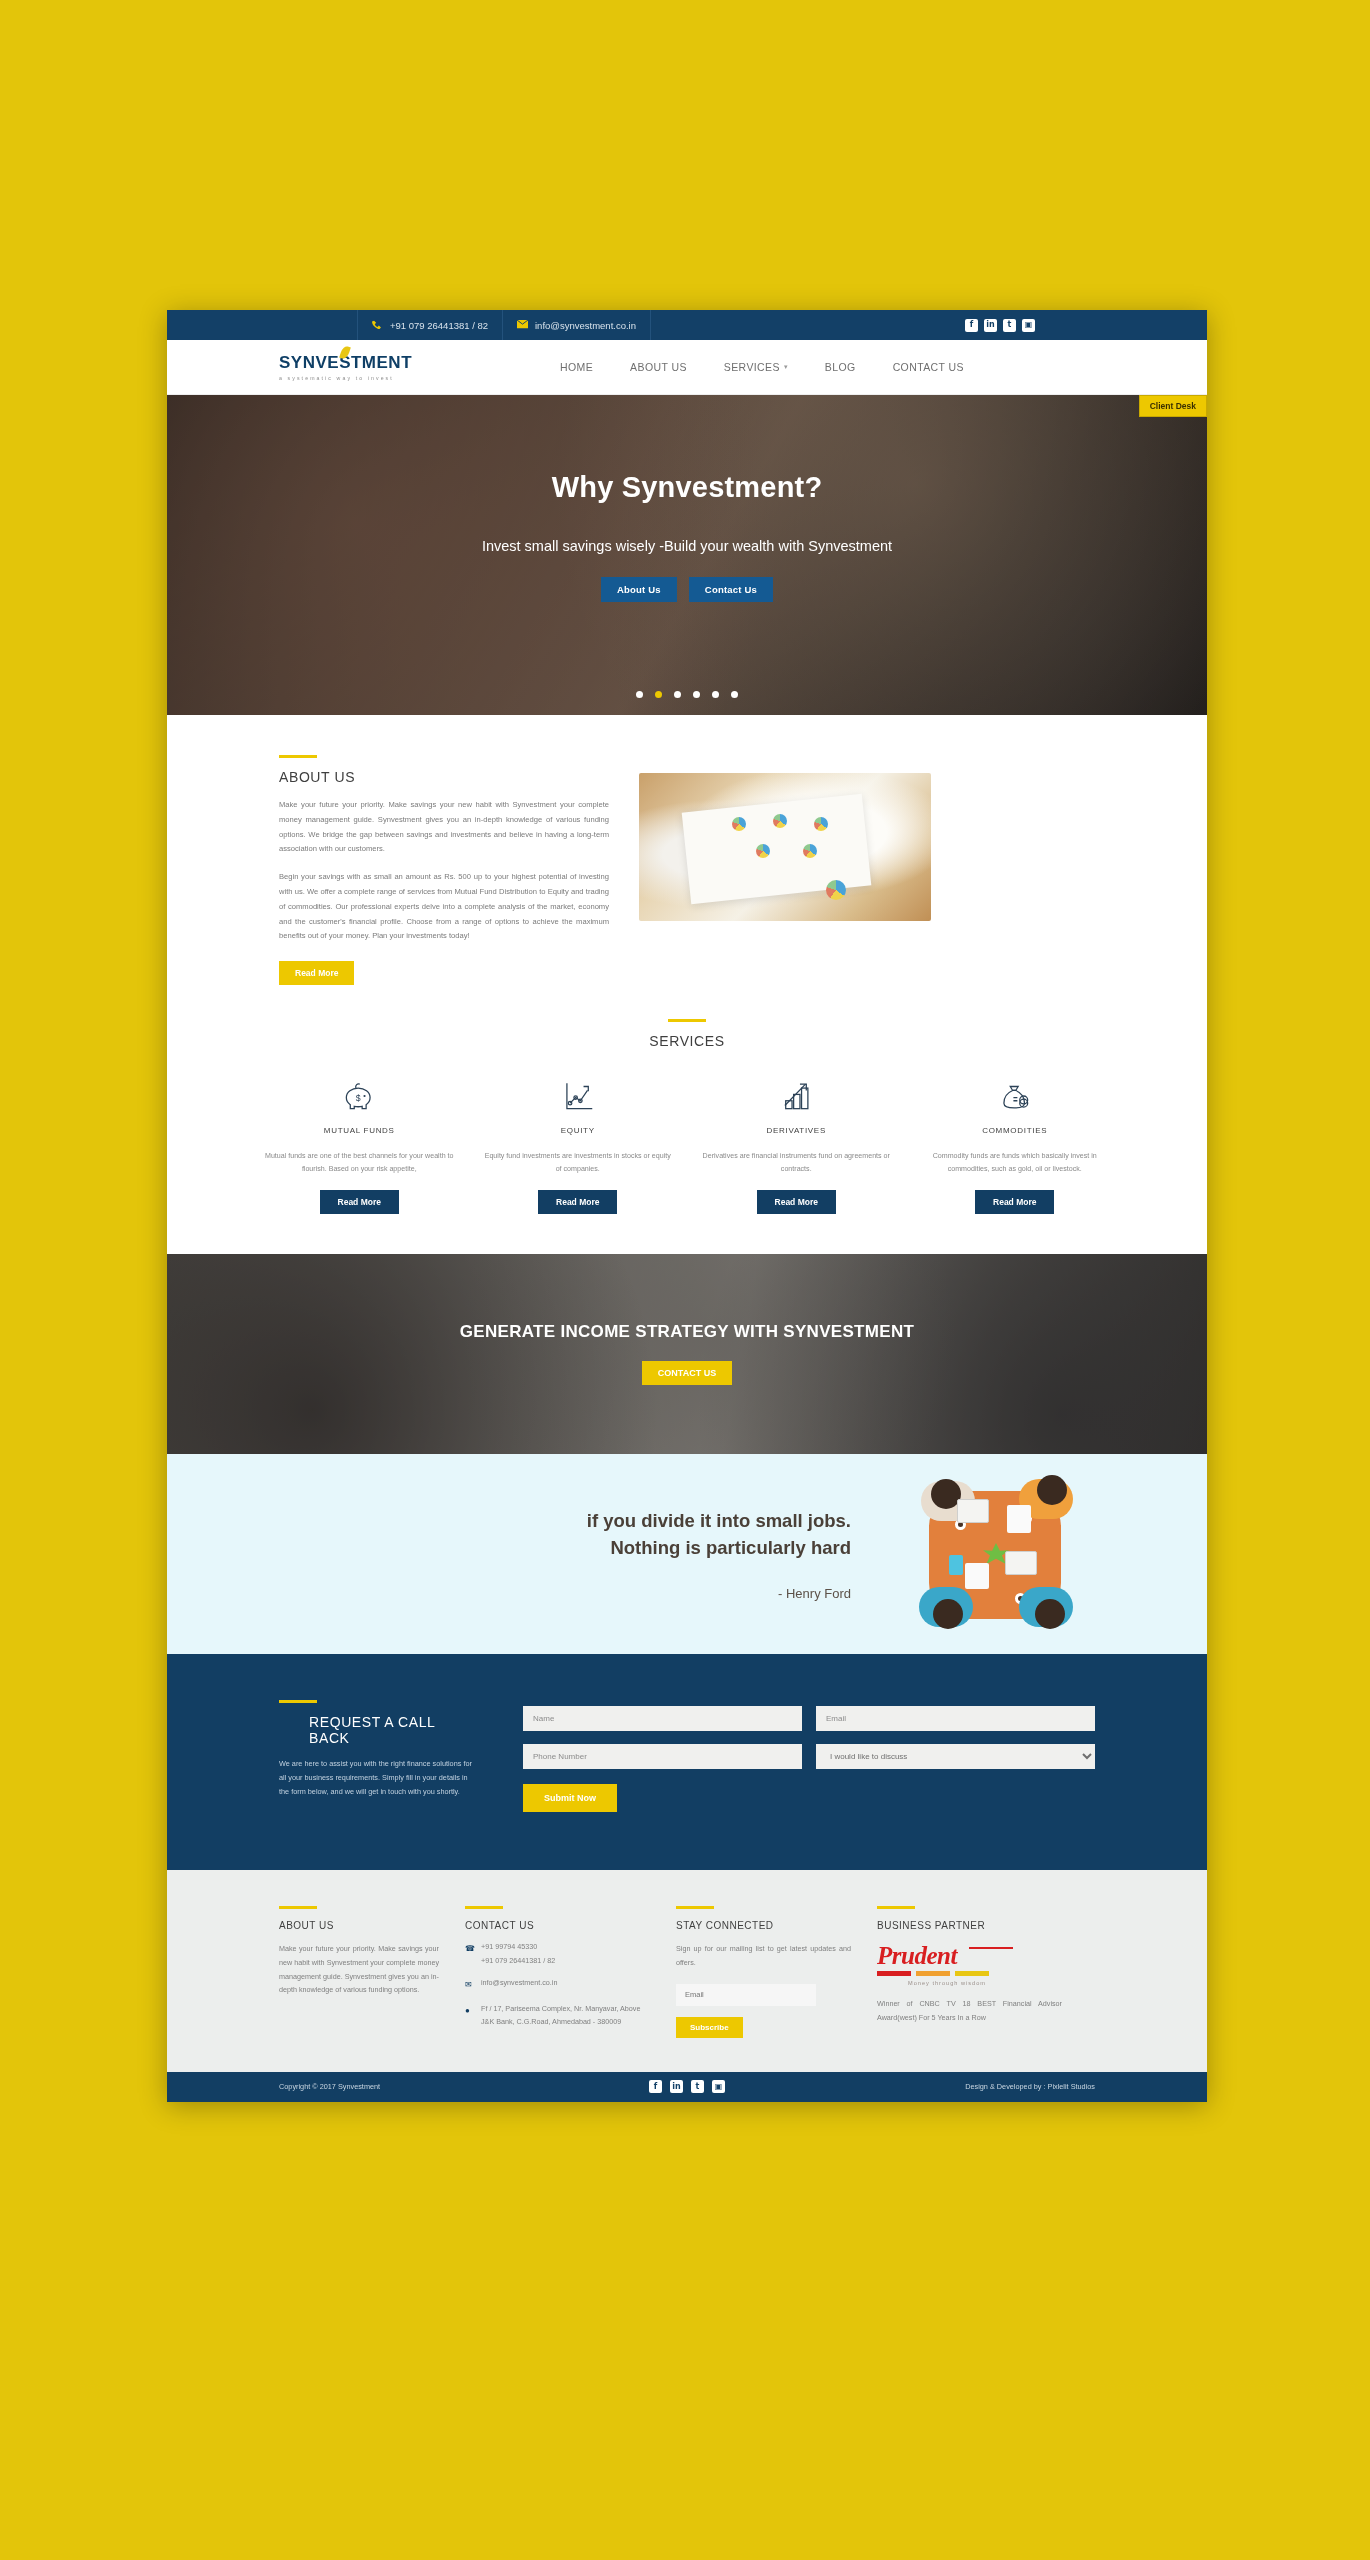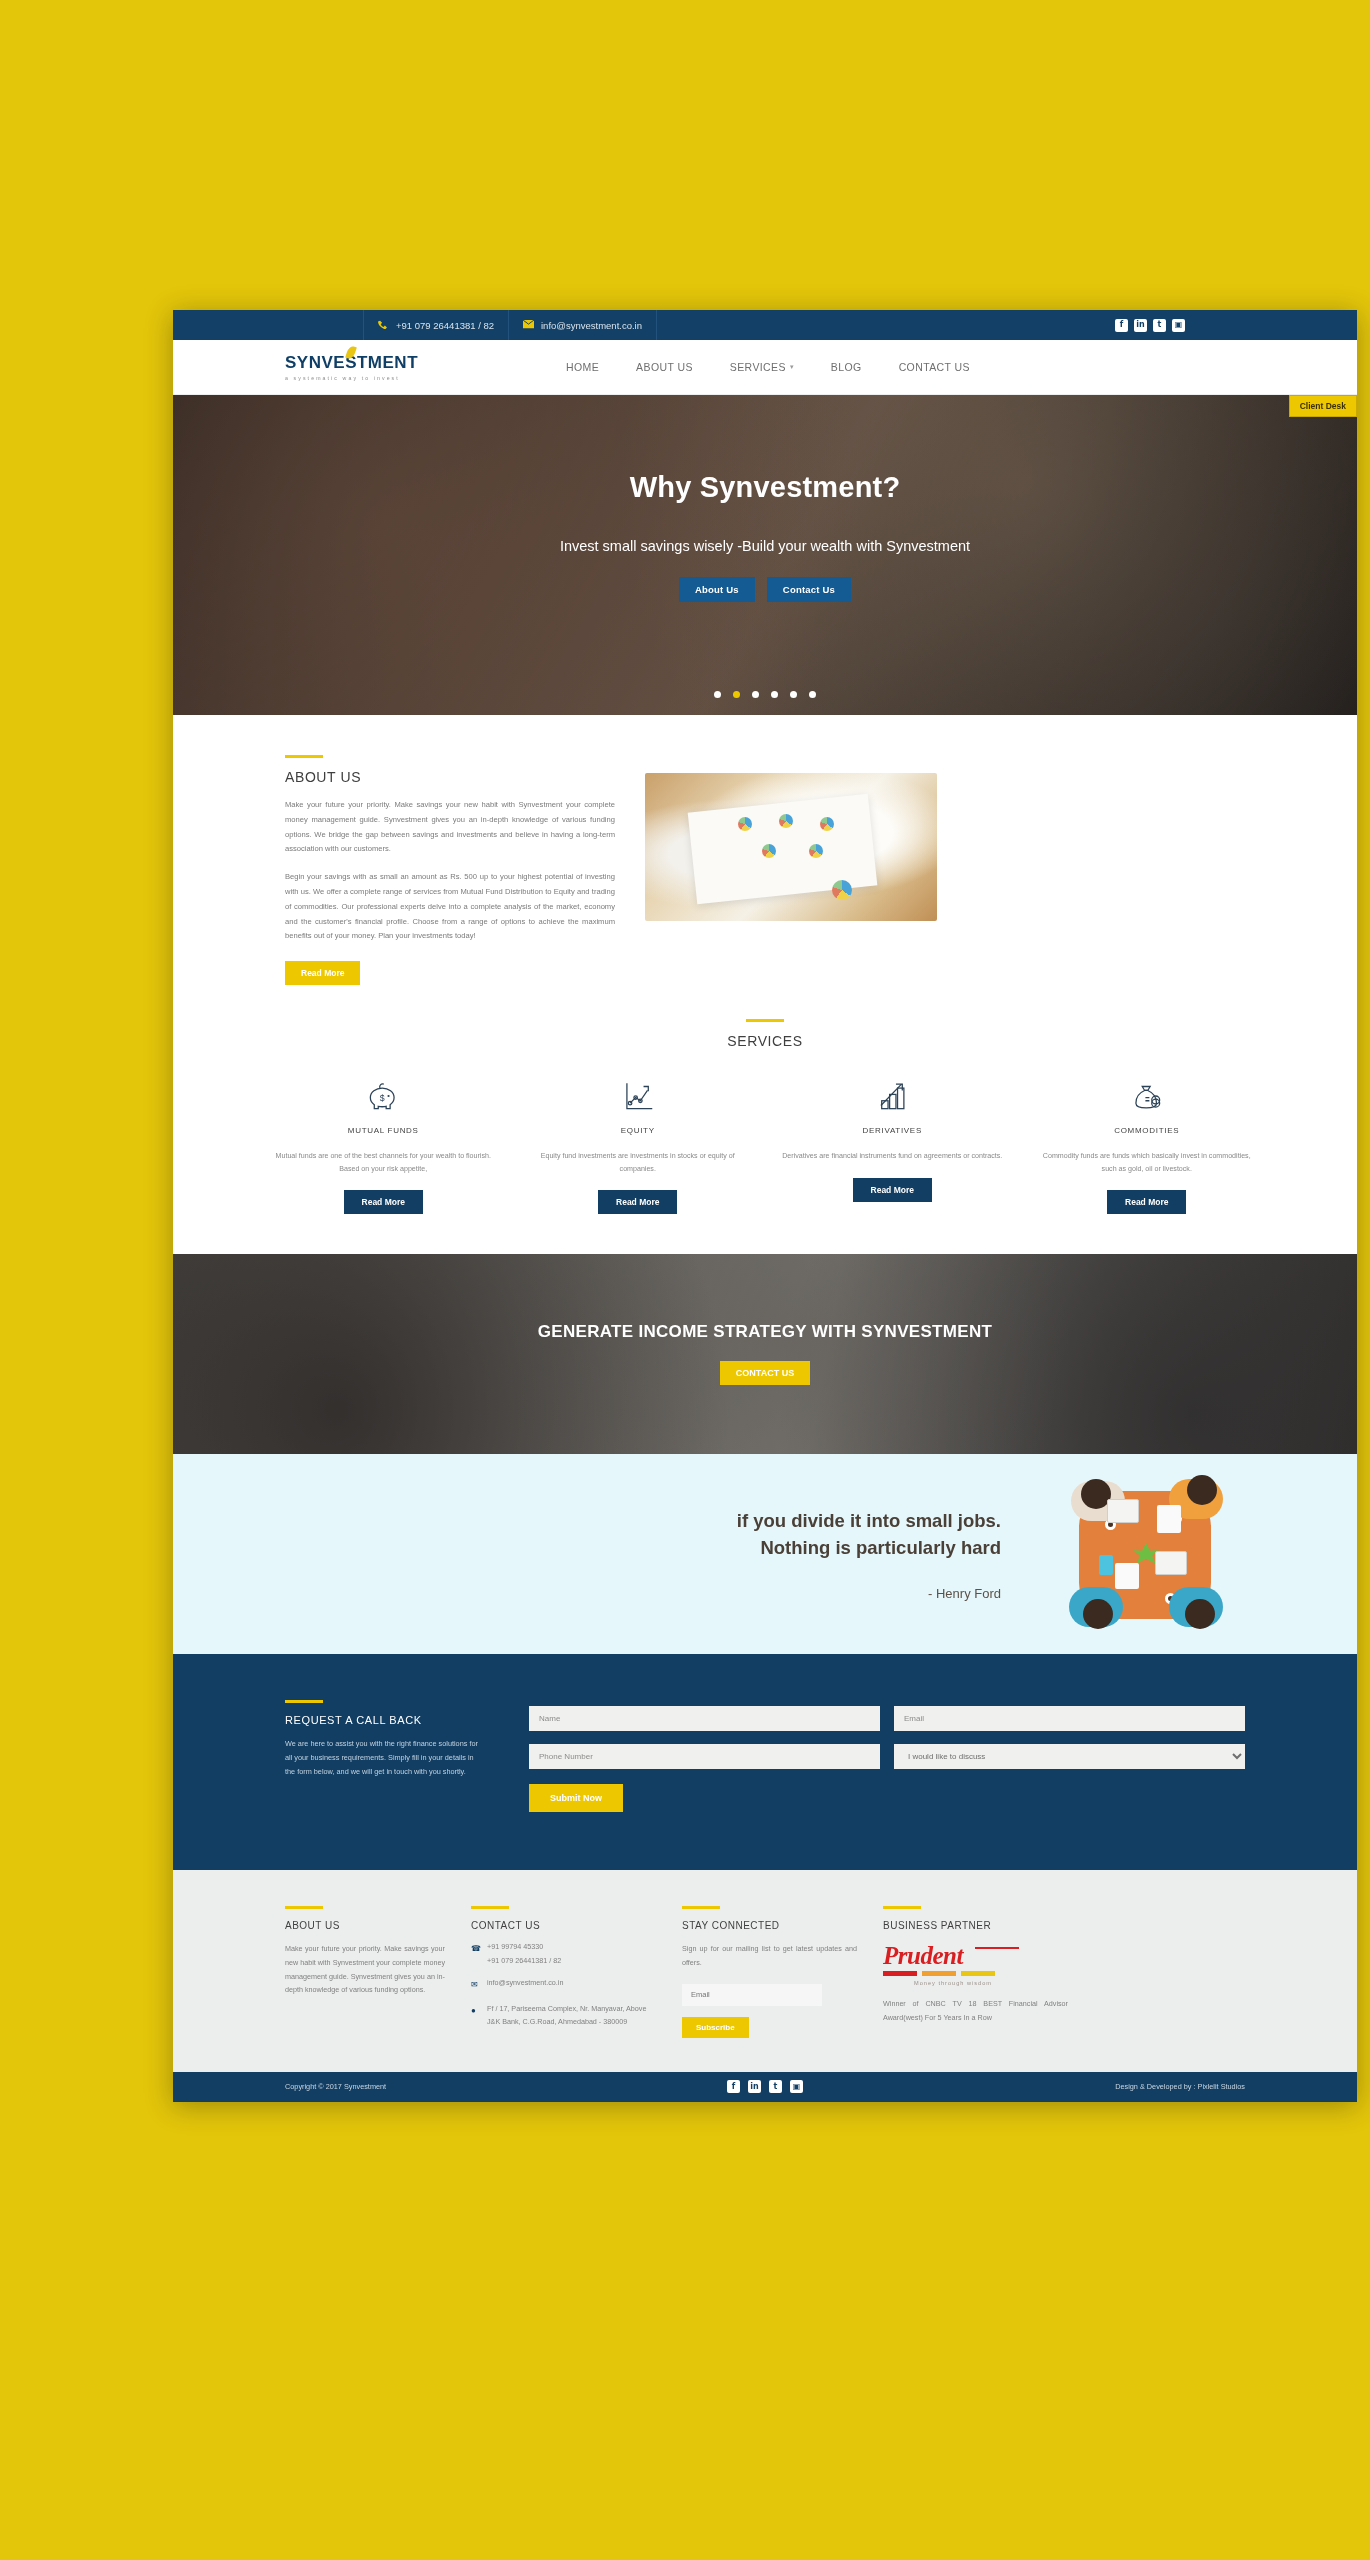--- a/index.html
+++ b/index.html
@@ -4,22 +4,22 @@
 <style>
   * { box-sizing: border-box; margin: 0; padding: 0; }
   html, body { width: 1370px; height: 2560px; }
   body {
     background: #e3c50a;
     font-family: "Liberation Sans", sans-serif;
     overflow: hidden;
   }
   .page {
     position: absolute;
-    left: 173px; top: 310px;
-    width: 1184px;
+    left: 167px; top: 310px;
+    width: 1040px;
     background: #ffffff;
     box-shadow: 0 4px 26px rgba(0,0,0,.30);
   }
 
   
   .topbar {
     height: 30px; background: #134067;
     display: flex; align-items: center; color: #d9e3ec;
     font-size: 9.5px; position: relative;
   }
@@ -166,21 +166,21 @@
          background:#fff; border:2px solid #e2803c; }
   .mug i { position:absolute; inset:3px; border-radius:50%; background:#4a3326; display:block; }
   .per { position:absolute; }
   .head { width:30px; height:30px; border-radius:50%; background:#3a2a20; }
   .body-a { position:absolute; width:54px; height:40px; border-radius:26px; }
   .dev { position:absolute; border-radius:2px; }
 
   
   .callback { background:#123e63; padding: 46px 112px 58px; display:flex; gap:44px; }
   .cb-left { width: 200px; }
-  .cb-left h3 { color:#fff; font-size:11px; letter-spacing:.6px; font-weight:normal; }
+  .cb-left h3 { color:#fff; font-size:14px; letter-spacing:.6px; font-weight:normal;margin-left:30px; }
   .cb-left p { color:#c2d2e0; font-size:7.3px; line-height:1.95; margin-top:11px; }
   .cb-form { flex:1; padding-top:6px; }
   .cb-row { display:flex; gap:14px; margin-bottom:13px; }
   .cb-row input, .cb-row select {
     flex:1; height:25px; border:none; background:#f0f0ee; padding:0 10px;
     font-size:8px; color:#6f6f6f; font-family:"Liberation Sans", sans-serif;
   }
   .cb-row input::placeholder { color:#8c8c8c; }
   .btn-submit {
     background:#edc800; color:#fff; font-size:9px; font-weight:bold;

